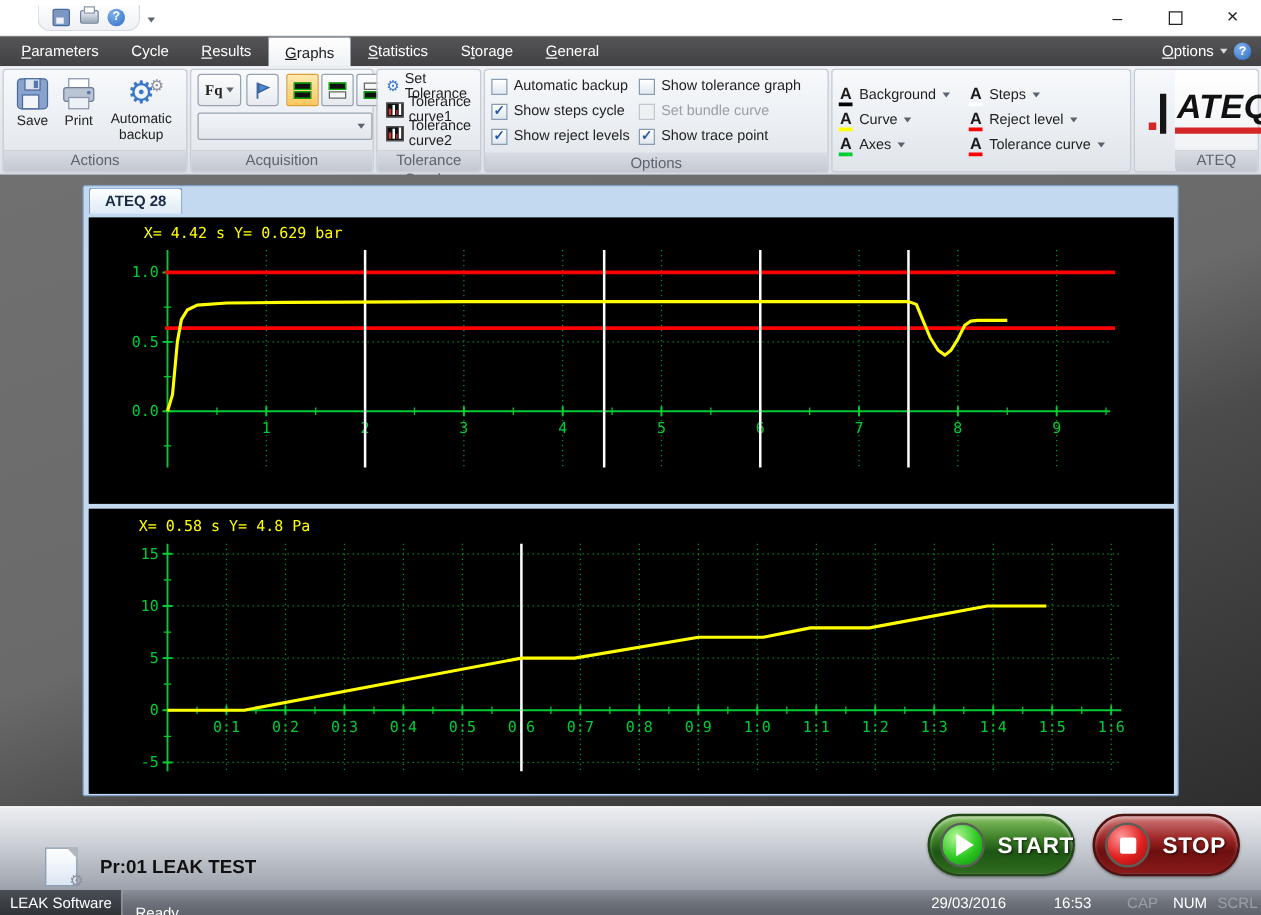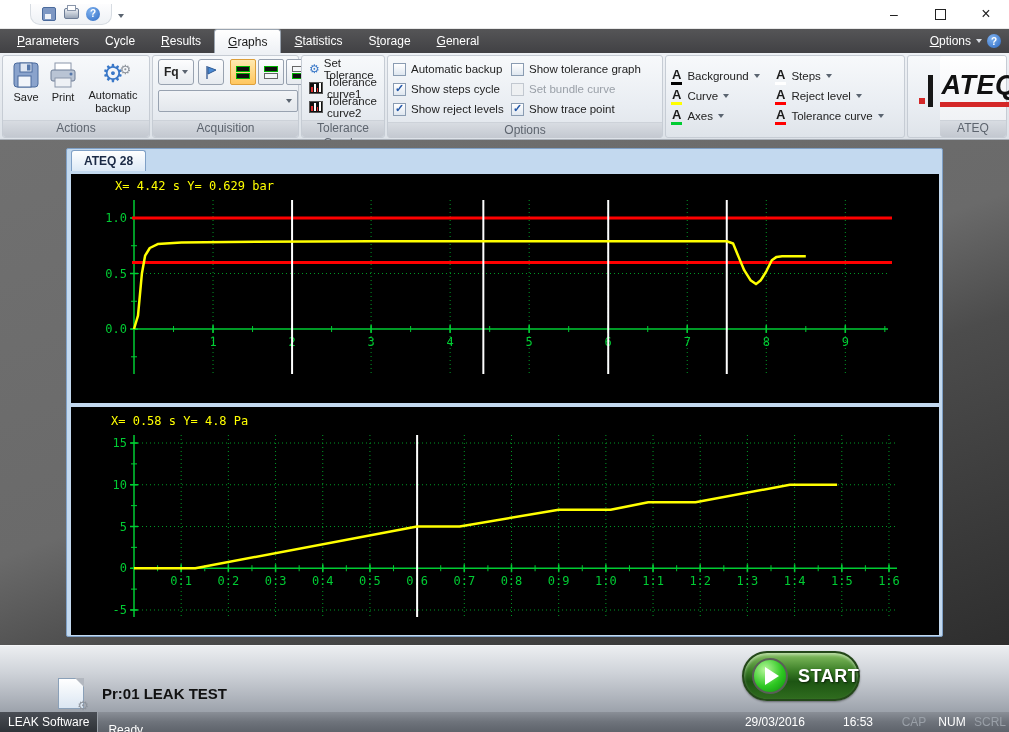--- a/index.html
+++ b/index.html
@@ -35,21 +35,21 @@
   
   .ribbon{height:87px;background:linear-gradient(#eef1f5,#dde2e8);display:flex;gap:2px;padding:2px 2px 1px 2px;border-bottom:1px solid #aab0b8;box-sizing:border-box;}
   .rgroup{border:1px solid #c6ccd4;border-radius:3px;background:linear-gradient(#f7f9fb,#e9edf2 62%,#dfe4ea);display:flex;flex-direction:column;box-sizing:border-box;}
   .rgroup-body{flex:1;padding:3px 5px;display:flex;}
   .rgroup-label{height:16px;line-height:15px;background:linear-gradient(#d8dce2,#c3c8d0);color:#5d646e;font-size:12px;text-align:center;
        border-top:1px solid #cdd2d9;border-radius:0 0 3px 3px;}
   .bigbtn{display:flex;flex-direction:column;align-items:center;justify-content:flex-start;gap:2px;padding:2px 3px;border-radius:3px;font-size:11px;color:#222;text-align:center;line-height:1.15;}
   
   .acq-col{display:flex;flex-direction:column;gap:5px;width:100%;}
   .acq-row{display:flex;gap:4px;align-items:center;}
-  .sbtn{height:24px;border:1px solid #98a2b0;border-radius:3px;background:linear-gradient(#fdfdfe,#e6eaef);display:flex;align-items:center;justify-content:flex-start;gap:3px;padding:0 5px;font-weight:bold;font-size:12px;}
+  .sbtn{height:24px;border:1px solid #98a2b0;border-radius:3px;background:linear-gradient(#fdfdfe,#e6eaef);display:flex;align-items:center;justify-content:flex-start;gap:3px;padding:0 5px;font-weight:bold;font-size:12px;font-family:Liberation Serif, serif;}
   .layout-btn{width:24px;height:24px;border:1px solid #98a2b0;border-radius:2px;background:linear-gradient(#fdfdfe,#e6eaef);display:flex;flex-direction:column;align-items:center;justify-content:center;gap:1px;}
   .layout-btn.active{background:linear-gradient(#ffe9b0,#ffc65e);border-color:#dd9f3a;}
   .pane{width:14px;height:6px;box-sizing:border-box;background:#101010;border:1px solid #00b400;}
   .pane.white{background:#f4f6f8;border-color:#666;}
   .combo{height:20px;border:1px solid #98a2b0;background:linear-gradient(#f2f4f7,#e3e7ec);border-radius:2px;display:flex;align-items:center;width:138px;}
   .combo .caret-box{margin-left:auto;width:16px;display:flex;justify-content:center;}
   
   .tol-row{display:flex;align-items:center;gap:4px;height:19px;font-size:11.5px;padding:0 2px;border-radius:2px;}
   .curve-ico{width:14px;height:12px;background:#111;border:1px solid #555;display:flex;align-items:flex-end;gap:1px;padding:1px;box-sizing:border-box;}
   .curve-ico i{display:block;width:2px;background:#e03030;}
@@ -79,21 +79,21 @@
       border-radius:3px 3px 0 0;font-size:12px;font-weight:600;color:#1b2a45;display:flex;align-items:center;}
   .panel-body{padding:3px;}
   .graph{width:868px;background:#000;margin:0 auto;}
   .graph svg{display:block;}
   #chart-top{height:229px;}
   #chart-bottom{height:228px;margin-top:4px;}
   
   .footer{height:67px;background:linear-gradient(#eceef1,#cfd3d9 40%,#b2b7bf 75%,#9ca2ab);position:relative;border-top:1px solid #f5f6f8;box-sizing:border-box;}
   .device-box{position:absolute;left:35px;top:4px;width:193px;height:25px;box-sizing:border-box;border:1px solid #7ea0c8;outline:1px solid #e8edf4;
       background:linear-gradient(#fbfcfe,#d7dde6);display:flex;align-items:center;justify-content:center;font-size:14px;font-weight:bold;color:#111;}
-  .prog-row{position:absolute;left:58px;top:32px;display:flex;align-items:center;gap:18px;}
+  .prog-row{position:absolute;left:36px;top:32px;display:flex;align-items:center;gap:18px;}
   .doc-ico{width:24px;height:29px;background:linear-gradient(#ffffff,#dbe6f2);border:1px solid #8aa0b8;position:relative;}
   .doc-ico::before{content:"";position:absolute;right:-1px;top:-1px;border-style:solid;border-width:0 9px 9px 0;border-color:transparent #b2b7bf transparent transparent;}
   .doc-ico::after{content:"\2699";position:absolute;right:-6px;bottom:-5px;font-size:13px;color:#8d939c;font-family:"DejaVu Sans",sans-serif;}
   .prog-text{font-size:15px;font-weight:bold;color:#111;}
   .pillbtn{position:absolute;top:5px;width:118px;height:50px;border-radius:26px;display:flex;align-items:center;gap:10px;padding:0 8px;box-sizing:border-box;}
   .btn-start{left:742px;background:linear-gradient(#86c162,#3a7d26 40%,#1d5513 62%,#2f6c1e);border:2px solid #24471a;box-shadow:inset 0 2px 3px rgba(255,255,255,.45),0 1px 2px rgba(0,0,0,.4);}
   .btn-stop{left:874px;background:linear-gradient(#cf7a7a,#9c2424 40%,#6d0f0f 62%,#8a1a1a);border:2px solid #4c1212;box-shadow:inset 0 2px 3px rgba(255,255,255,.4),0 1px 2px rgba(0,0,0,.4);}
   .pill-circle{width:36px;height:36px;border-radius:50%;border:2px solid #5a5f58;display:flex;align-items:center;justify-content:center;box-sizing:border-box;flex:none;}
   .circle-green{background:radial-gradient(circle at 35% 30%,#b6f79a,#2ec822 55%,#0c8a0c);}
   .circle-red{background:radial-gradient(circle at 35% 30%,#ff9a9a,#e02020 55%,#a00c0c);}
@@ -535,20 +535,26 @@
   <div class="prog-row">
     <span class="doc-ico"></span>
     <span class="prog-text">Pr:01  LEAK TEST</span>
   </div>
   <div class="pillbtn btn-start">
     <span class="pill-circle circle-green">
         <span class="play-tri"></span>
       </span>
     <span class="pill-label">START</span>
   </div>
+  <div class="pillbtn btn-stop">
+    <span class="pill-circle circle-red">
+        <span class="stop-sq"></span>
+      </span>
+    <span class="pill-label">STOP</span>
+  </div>
 </div>
 
 <div class="statusbar">
   <div class="sb-app">LEAK Software</div>
   <div class="sb-status">Ready</div>
   <div class="sb-right">
     <span class="sb-date">29/03/2016</span>
     <span class="sb-time">16:53</span>
     <span id="sb-indicators" style="display:flex;">
         <span class="sb-ind dim">CAP</span>

